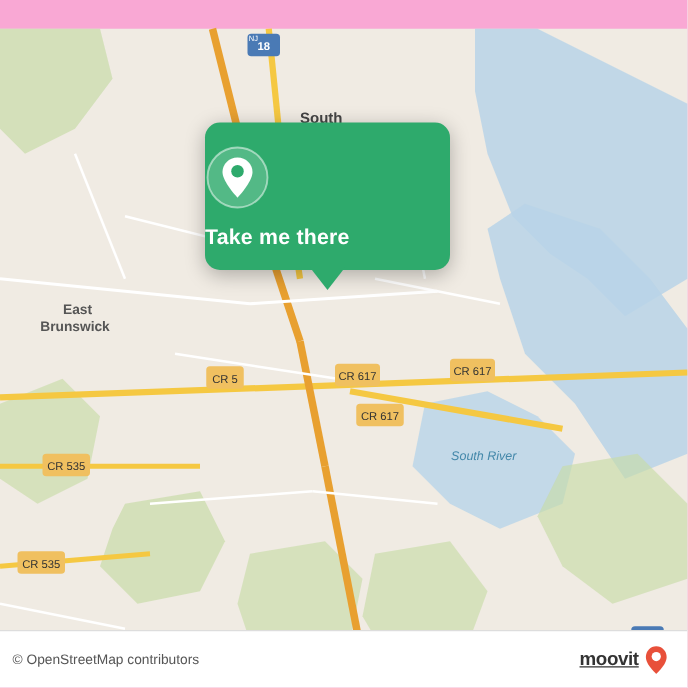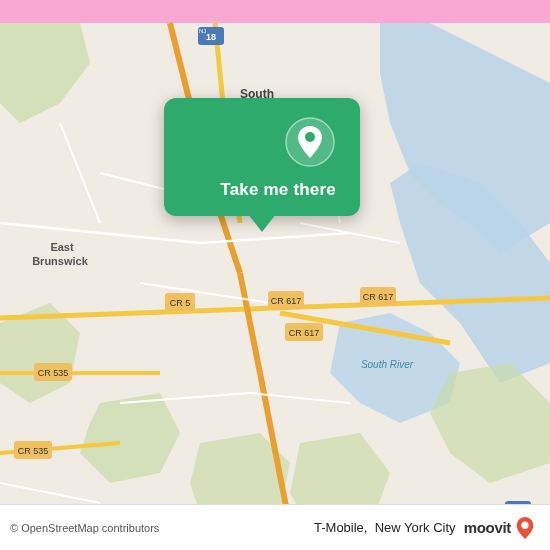--- a/index.html
+++ b/index.html
@@ -30,22 +30,22 @@
     
     #popup-card {
       position: absolute;
       top: 98px;
       left: 164px;
       width: 196px;
       background: #2eaa6c;
       border-radius: 12px;
       display: flex;
       flex-direction: column;
-      align-items: flex-end;
-      padding: 18px 24px 14px;
+      align-items: flex-start;
+      padding: 18px 0 14px;
       box-shadow: 0 4px 16px rgba(0,0,0,0.28);
       z-index: 10;
     }
 
     #popup-card::after {
       content: '';
       position: absolute;
       bottom: -16px;
       left: 50%;
       transform: translateX(-50%);
@@ -111,20 +111,21 @@
       display: flex;
       align-items: center;
       gap: 3px;
     }
 
     .moovit-text {
       font-size: 15px;
       font-weight: 700;
       color: #333;
       letter-spacing: -0.3px;
+      text-decoration: underline;
     }
 
     .moovit-pin {
       width: 22px;
       height: 24px;
     }
   </style>
 </head>
 <body>
 
@@ -218,24 +219,20 @@
 
     <button id="take-me-there-btn">Take me there</button>
   </div>
 
   <div id="bottom-bar">
     <div id="attribution">
       <span>© OpenStreetMap contributors</span>
     </div>
 
     <div id="bottom-info">
-      <span id="location-name">
-        <span>T-Mobile,</span>
-        &nbsp;<span>New York City</span>
-      </span>
 
       <div id="moovit-logo">
         <span class="moovit-text">moovit</span>
 
         <svg class="moovit-pin" viewBox="0 0 22 26" xmlns="http://www.w3.org/2000/svg">
           <path d="M11 1 C6 1 2 5.2 2 10.4 C2 17.2 11 25 11 25 C11 25 20 17.2 20 10.4 C20 5.2 16 1 11 1 Z" fill="#e8503a"></path>
           <circle cx="11" cy="10" r="4" fill="white"></circle>
         </svg>
       </div>
     </div>

